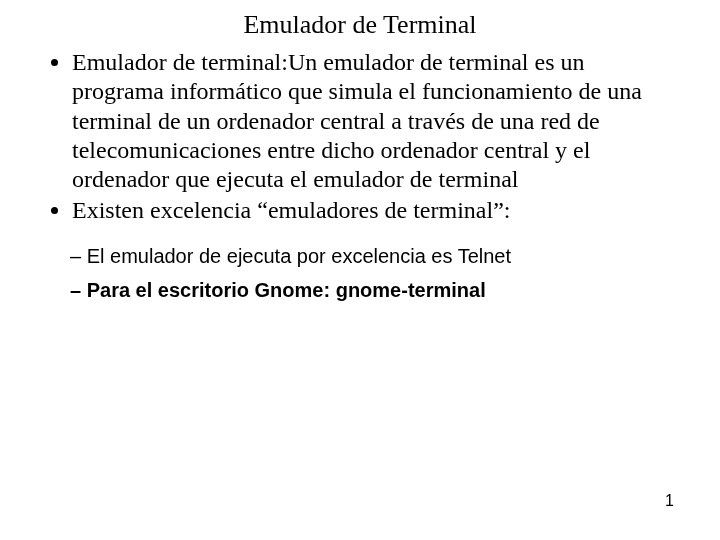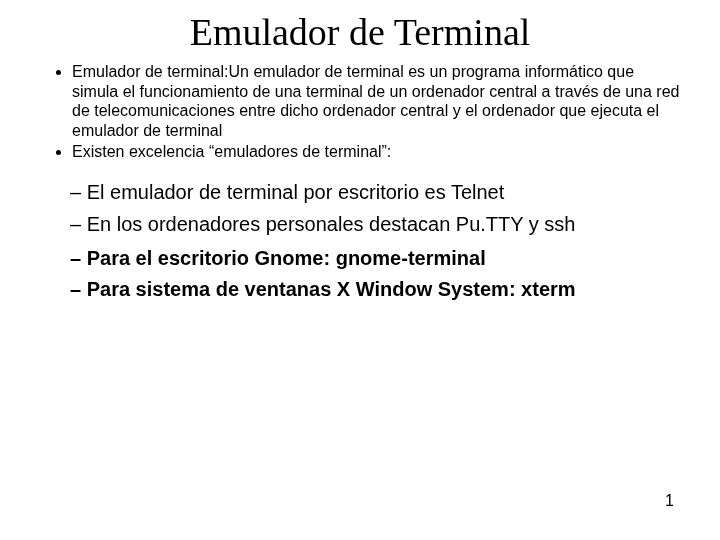--- a/index.html
+++ b/index.html
@@ -14,27 +14,27 @@
   }
   .slide {
     box-sizing: border-box;
     width: 720px;
     height: 540px;
     padding: 10px 40px 0 40px;
     position: relative;
   }
   .title {
     text-align: center;
-    font-size: 38px;
+    font-size: 26px;
     font-weight: normal;
     margin: 0 0 8px 0;
   }
   ul.level1 {
-    font-family: Liberation Sans, sans-serif;
-    font-size: 16px;
+    font-family: Liberation Serif, serif;
+    font-size: 24px;
     line-height: 1.22;
     margin: 6px 0 0 0;
     padding-left: 32px;
   }
   ul.level1 > li {
     margin-bottom: 2px;
   }
   ul.level2 {
     font-family: Arial, Helvetica, sans-serif;
     font-size: 20px;
@@ -65,21 +65,19 @@
 <div class="slide">
 
   <h1 class="title">Emulador de Terminal</h1>
 
   <ul class="level1">
     <li>Emulador de terminal:Un emulador de terminal es un programa informático que simula el funcionamiento de una terminal de un ordenador central a través de una red de telecomunicaciones entre dicho ordenador central y el ordenador que ejecuta el emulador de terminal</li>
     <li>Existen excelencia  “emuladores de terminal”:</li>
   </ul>
 
   <ul class="level2">
-    <li>El emulador de terminal por escritorio es Telnet</li>
-    <li>En los ordenadores personales destacan Pu.TTY y ssh</li>
+    <li>El emulador de ejecuta por excelencia es Telnet</li>
     <li class="tight">Para el escritorio Gnome: gnome-terminal</li>
-    <li class="tight">Para sistema de ventanas X Window System: xterm</li>
   </ul>
 
   <div class="pagenum">1</div>
 
 </div>
 
 </body></html>

